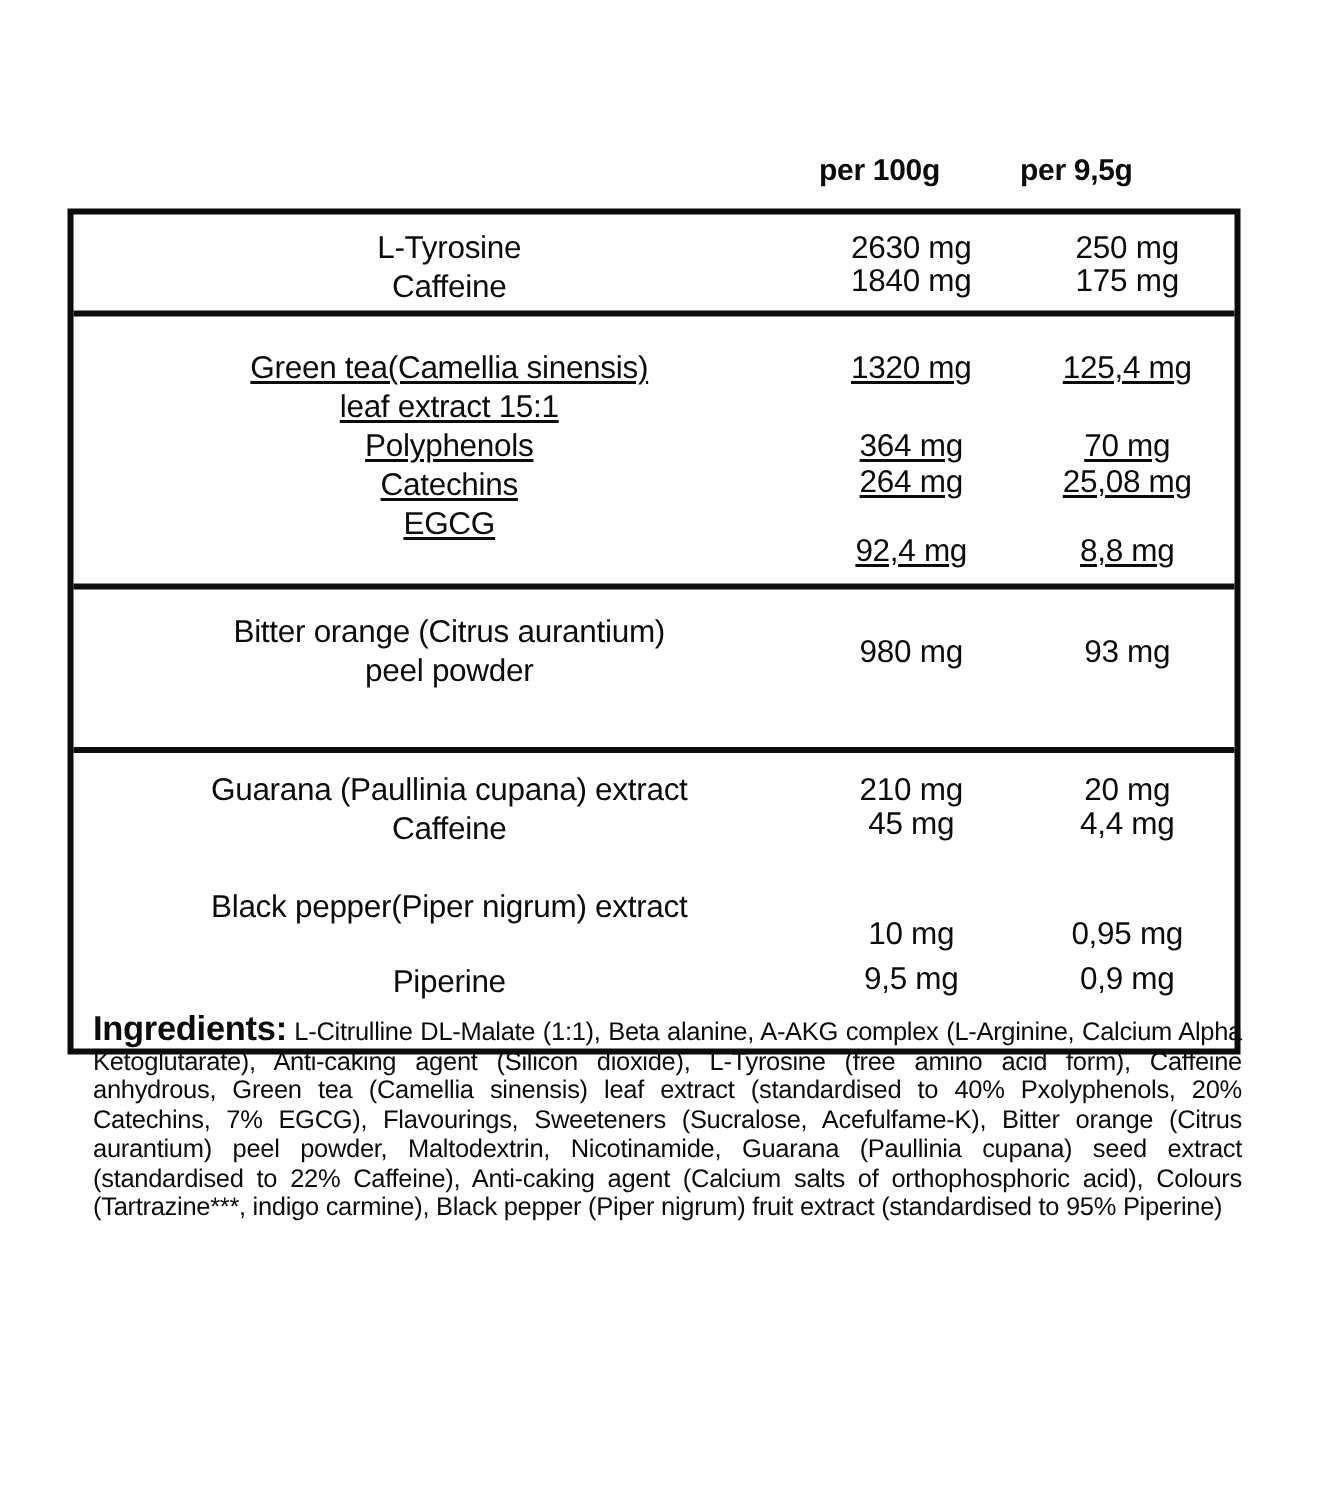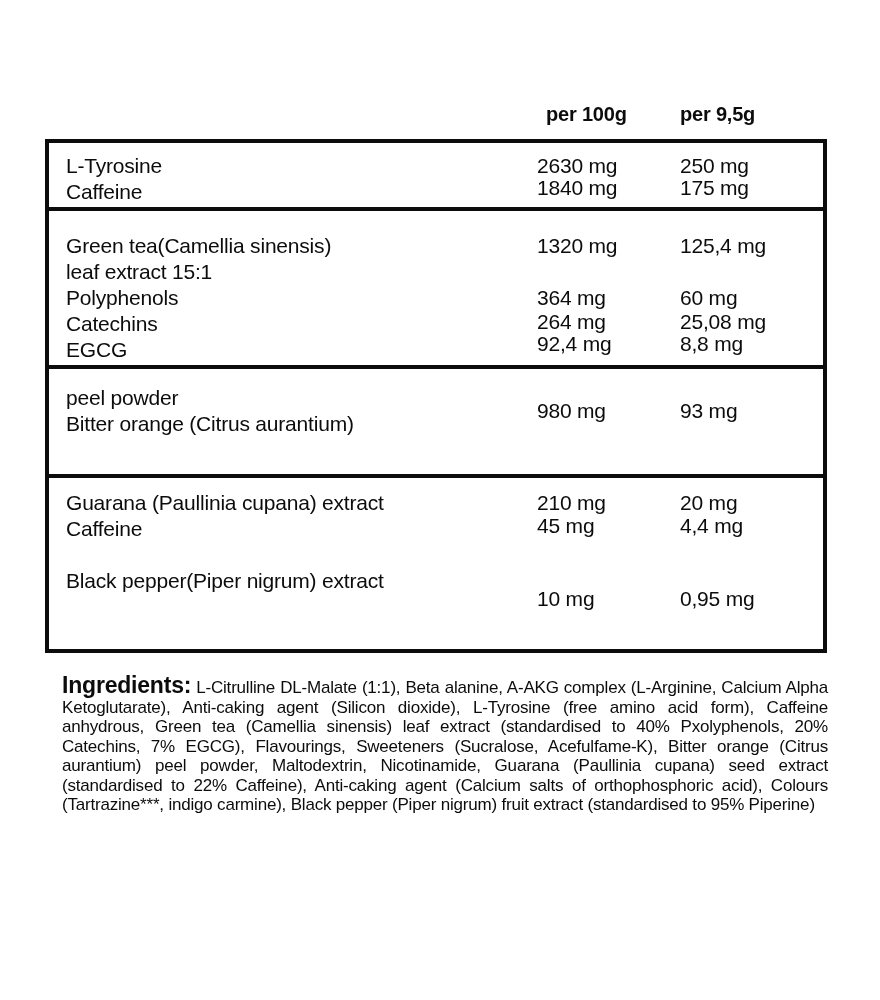--- a/index.html
+++ b/index.html
@@ -17,37 +17,37 @@
   .col-header.h1{left:546px;}
   .col-header.h2{left:680px;}
 
   
   .facts-table{
     position:absolute;left:45px;top:139px;width:782px;box-sizing:border-box;
     border:4px solid #0c0c0c;background:#ffffff;
   }
   .section{box-sizing:border-box;padding:10px 0 2px;}
   .section + .section{border-top:4px solid #0c0c0c;}
-  .section.s2{padding:22px 0 2px;}
+  .section.s2{padding:22px 0 2px;text-decoration:underline;}
   .section.s3{padding:16px 0 37px;}
   .section.s4{padding:12px 0 31px;}
 
   .row{
     display:grid;grid-template-columns:484px 145px auto;
-    min-height:26px;font-size:21px;line-height:26px;align-items:start;
+    min-height:26px;font-size:21px;line-height:26px;align-items:start;text-align:center;
   }
   .row .label{padding-left:17px;letter-spacing:-0.2px;}
   .row .val{padding-left:4px;white-space:nowrap;letter-spacing:-0.2px;}
   .row .val.v2{padding-left:2px;}
 
   
   .s3 .row{align-items:center;}
   .s1 .row:nth-child(2) .val{transform:translateY(-4px);}
   .s2 .row:nth-child(3) .val{transform:translateY(-2px);}
-  .s2 .row:nth-child(4) .val{transform:translateY(-6px);}
+  .s2 .row:nth-child(4) .val{transform:translateY(-6px);margin-top:24px;}
   .s4 .row:nth-child(2) .val{transform:translateY(-3px);}
   .s4 .row:nth-child(4) .val{transform:translateY(-6px);margin-top:24px;}
   .s4 .row:nth-child(5) .val{transform:translateY(-2px);}
 
   
   .ingredients{
     position:absolute;left:62px;top:676px;width:766px;margin:0;
     font-size:17px;line-height:19.5px;letter-spacing:-0.2px;text-align:justify;
   }
   .ingredients .lead{font-weight:700;font-size:23px;margin-right:5px;}
@@ -84,42 +84,42 @@
             <div>leaf extract 15:1</div>
           </div>
           <div class="val v1">1320 mg</div>
           <div class="val v2">125,4 mg</div>
         </div>
         <div class="row">
           <div class="label">
             <div>Polyphenols</div>
           </div>
           <div class="val v1">364 mg</div>
-          <div class="val v2">60 mg</div>
+          <div class="val v2">70 mg</div>
         </div>
         <div class="row">
           <div class="label">
             <div>Catechins</div>
           </div>
           <div class="val v1">264 mg</div>
           <div class="val v2">25,08 mg</div>
         </div>
         <div class="row">
           <div class="label">
             <div>EGCG</div>
           </div>
           <div class="val v1">92,4 mg</div>
           <div class="val v2">8,8 mg</div>
         </div>
       </div>
       <div class="section s3">
         <div class="row">
           <div class="label">
+            <div>Bitter orange (Citrus aurantium)</div>
             <div>peel powder</div>
-            <div>Bitter orange (Citrus aurantium)</div>
           </div>
           <div class="val v1">980 mg</div>
           <div class="val v2">93 mg</div>
         </div>
       </div>
       <div class="section s4">
         <div class="row">
           <div class="label">
             <div>Guarana (Paullinia cupana) extract</div>
           </div>
@@ -140,18 +140,25 @@
           <div class="val v1"></div>
           <div class="val v2"></div>
         </div>
         <div class="row">
           <div class="label">
             <div>Black pepper(Piper nigrum) extract</div>
           </div>
           <div class="val v1">10 mg</div>
           <div class="val v2">0,95 mg</div>
         </div>
+        <div class="row">
+          <div class="label">
+            <div>Piperine</div>
+          </div>
+          <div class="val v1">9,5 mg</div>
+          <div class="val v2">0,9 mg</div>
+        </div>
       </div>
     </div>
 
   <p class="ingredients"><b class="lead">Ingredients:</b><span>L-Citrulline DL-Malate (1:1), Beta alanine, A-AKG complex (L-Arginine, Calcium Alpha Ketoglutarate), Anti-caking agent (Silicon dioxide), L-Tyrosine (free amino acid form), Caffeine anhydrous, Green tea (Camellia sinensis) leaf extract (standardised to 40% Pxolyphenols, 20% Catechins, 7% EGCG), Flavourings, Sweeteners (Sucralose, Acefulfame-K), Bitter orange (Citrus aurantium) peel powder, Maltodextrin, Nicotinamide, Guarana (Paullinia cupana) seed extract (standardised to 22% Caffeine), Anti-caking agent (Calcium salts of orthophosphoric acid), Colours (Tartrazine***, indigo carmine), Black pepper (Piper nigrum) fruit extract (standardised to 95% Piperine)</span></p>
 
 </div>
 
 </body></html>

